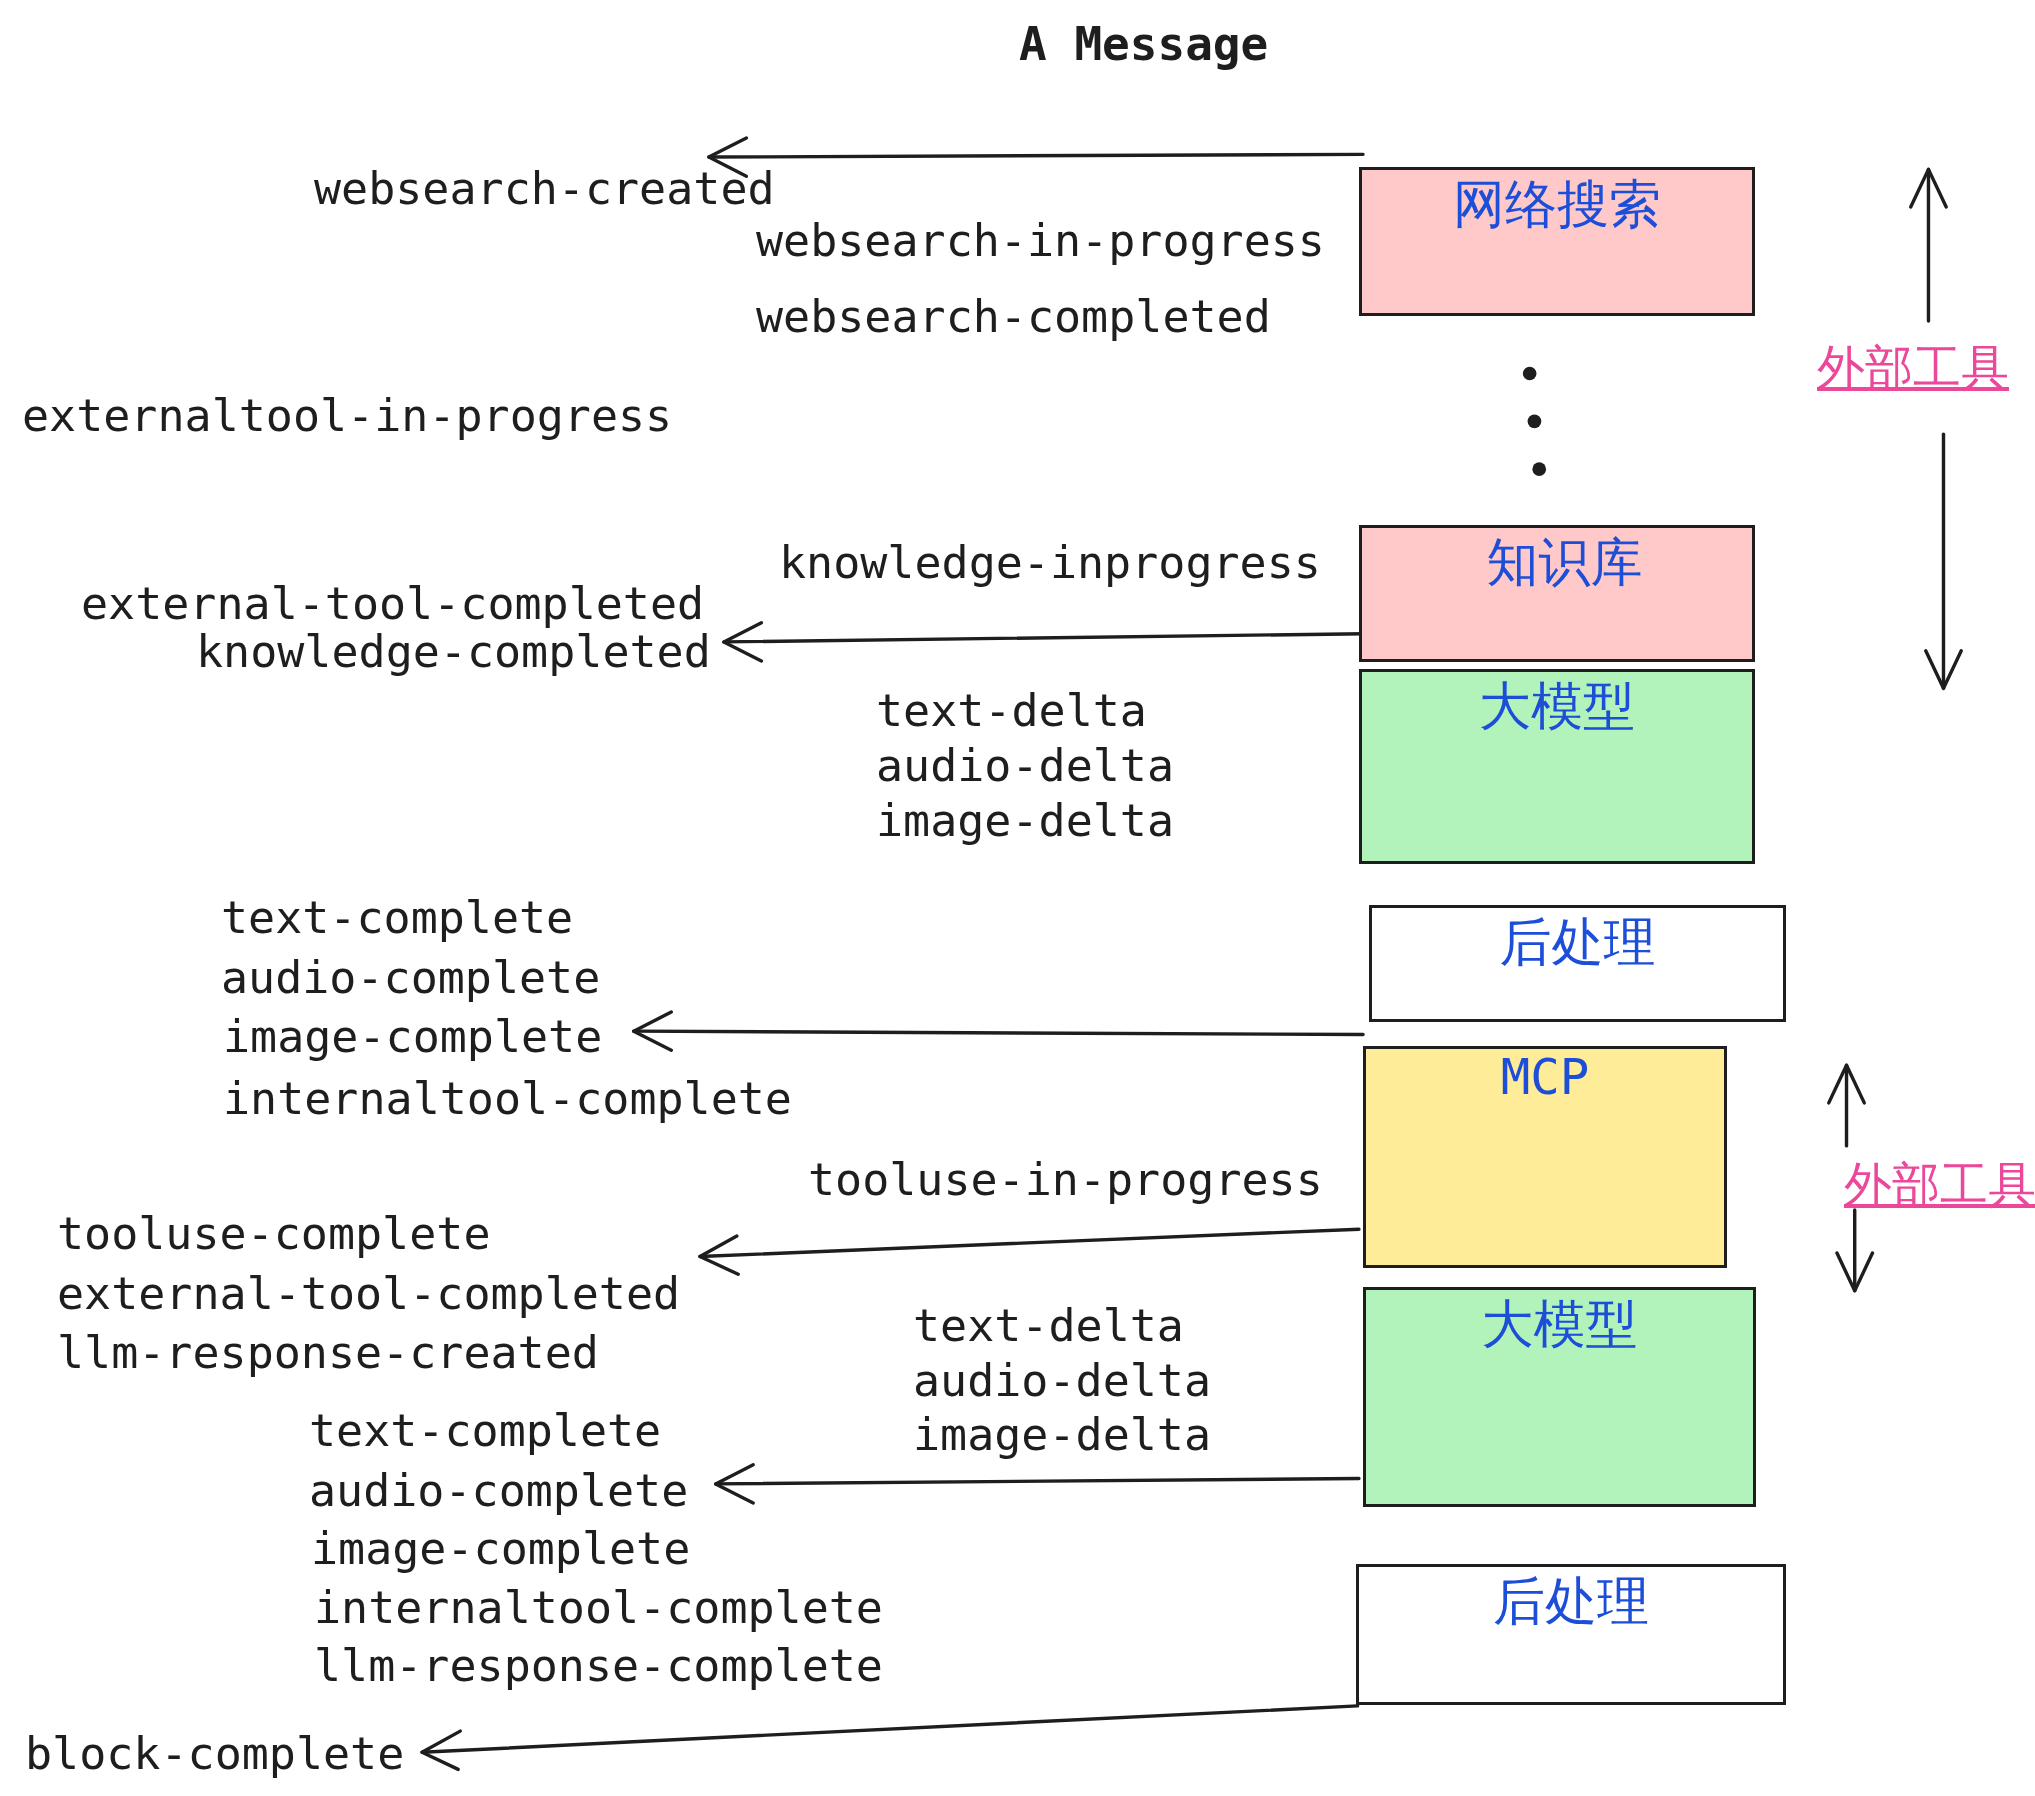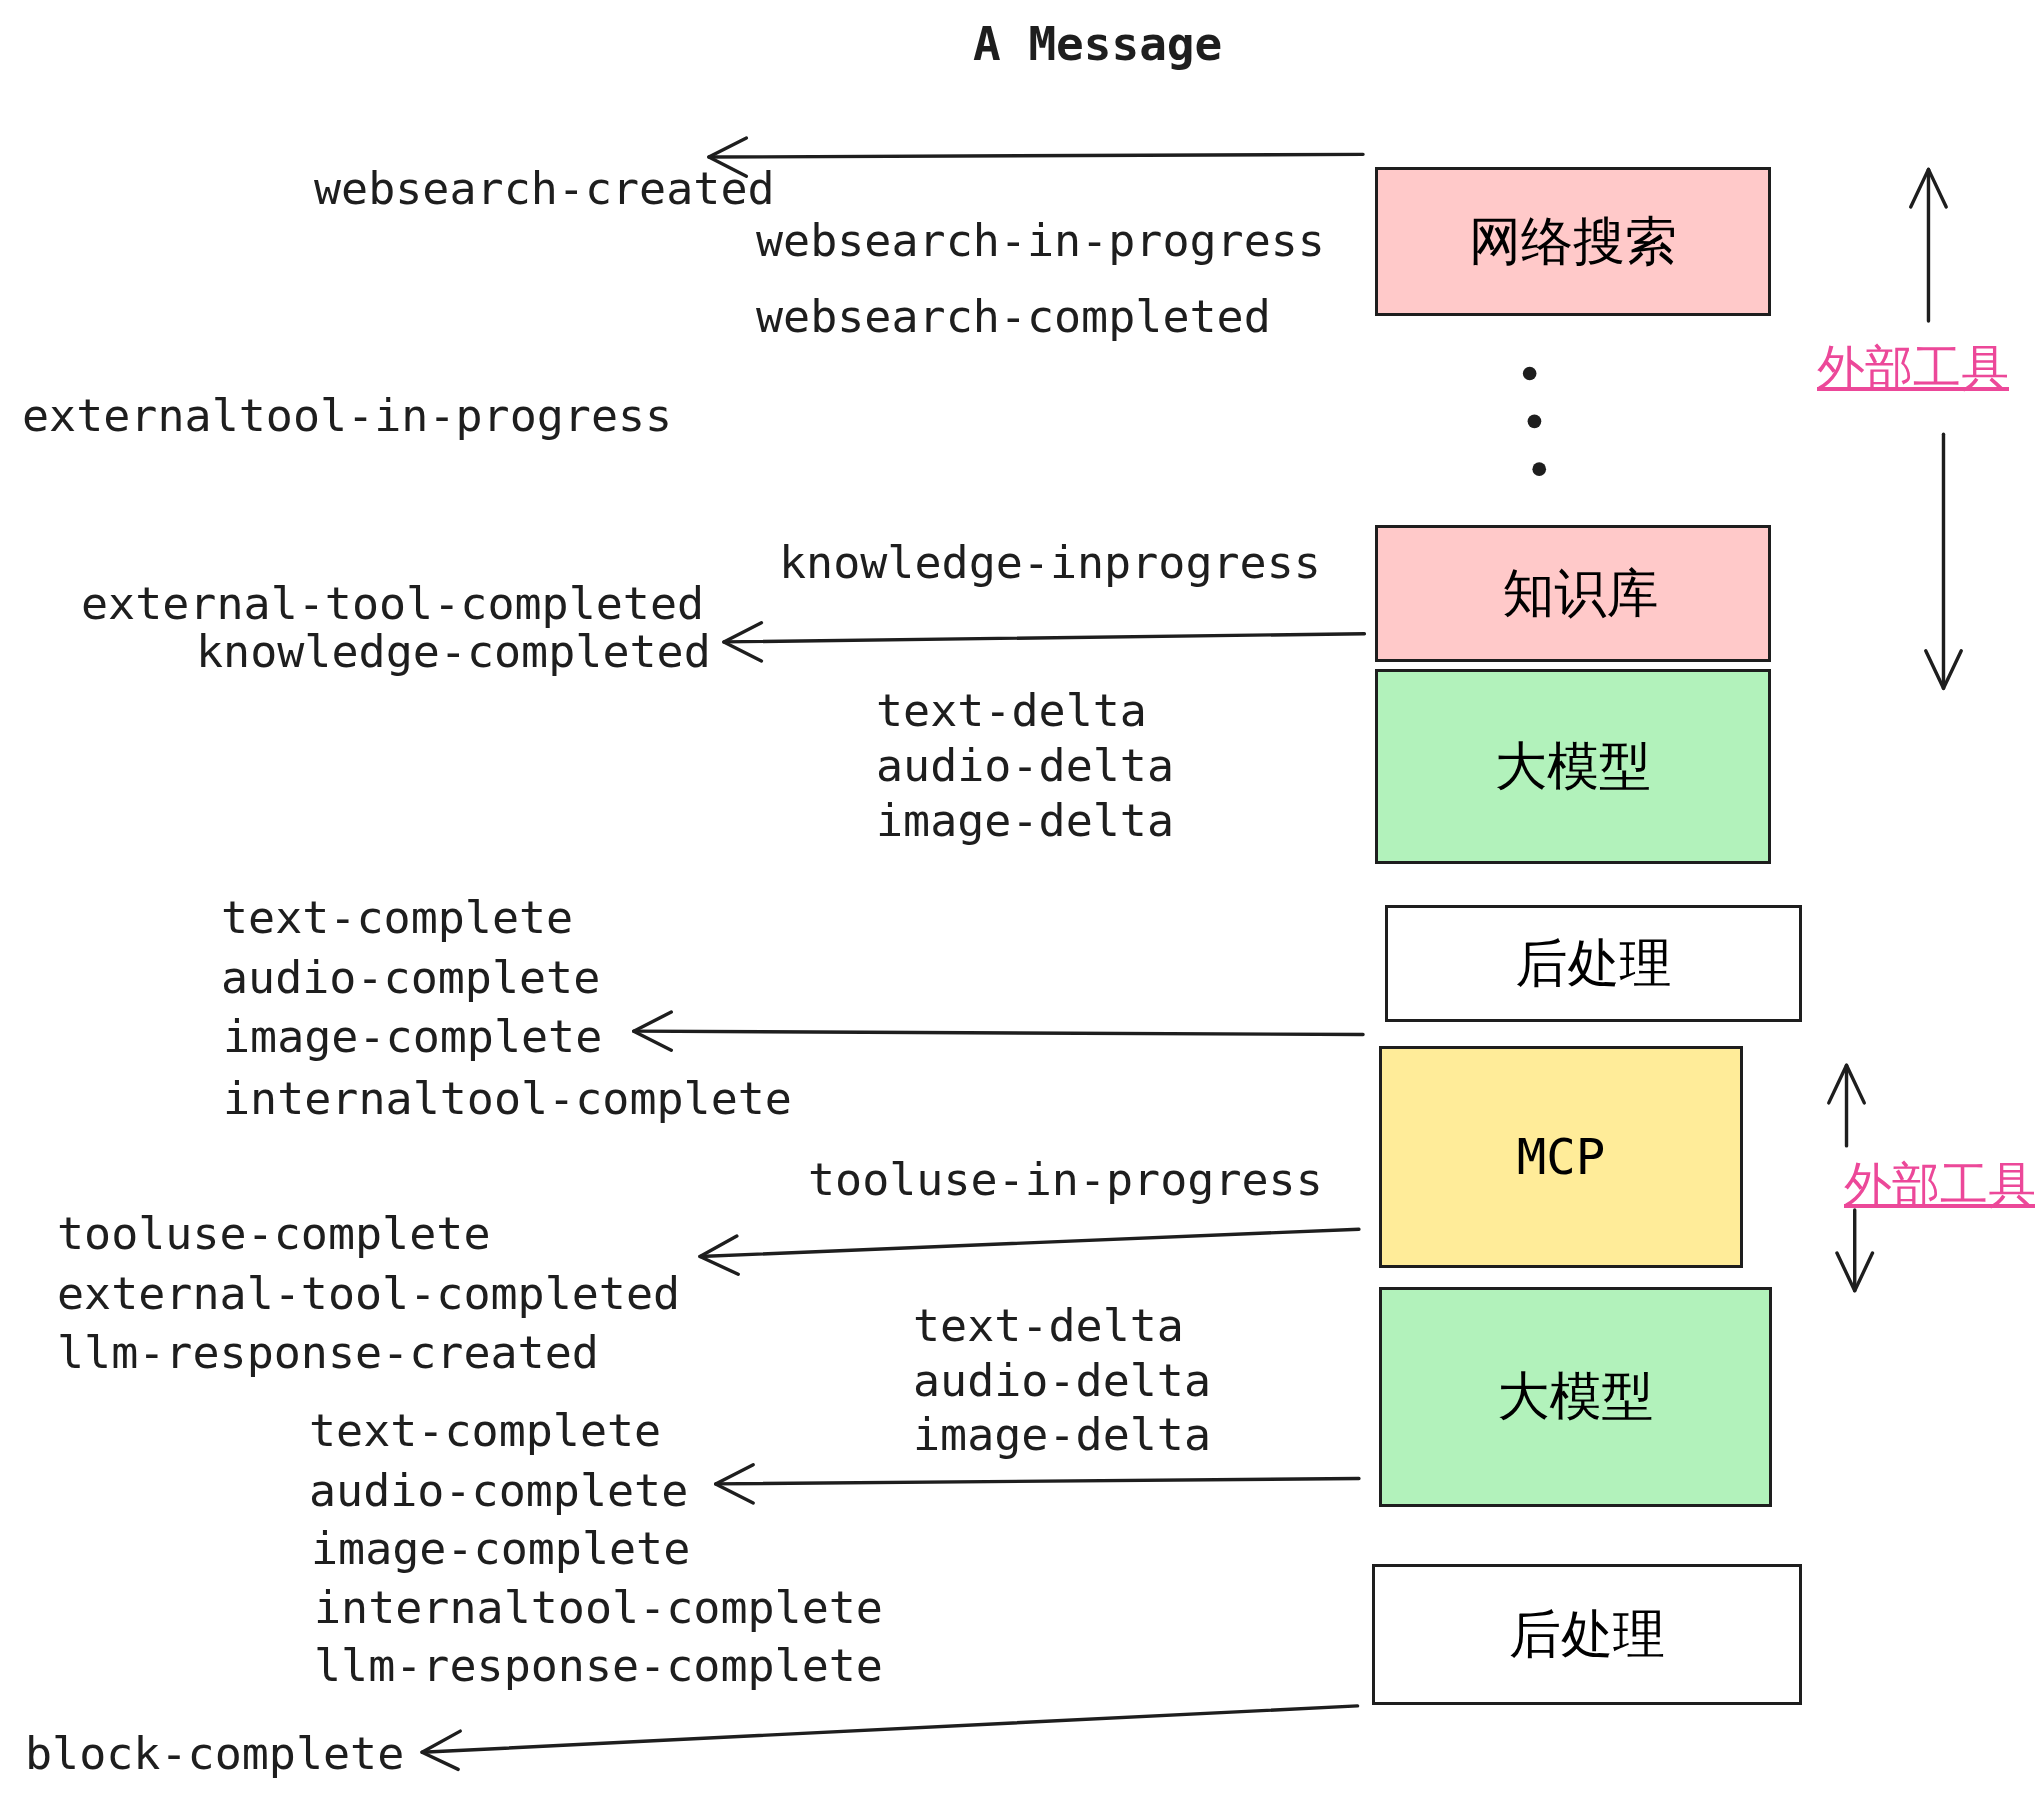--- a/index.html
+++ b/index.html
@@ -3,22 +3,22 @@
 <meta charset="utf-8">
 <style>
   html,body{margin:0;padding:0;background:#ffffff;}
   #canvas{position:relative;width:2035px;height:1796px;background:#ffffff;overflow:hidden;
           font-family:"DejaVu Sans",sans-serif;color:#1e1e1e;}
   #arrows{position:absolute;left:0;top:0;width:2035px;height:1796px;}
   .ev{position:absolute;font-family:"DejaVu Sans Mono",monospace;font-size:45px;line-height:1.1;
       white-space:nowrap;color:#1e1e1e;}
   .title{position:absolute;font-family:"DejaVu Sans Mono",monospace;font-size:46px;font-weight:bold;
          white-space:nowrap;color:#1e1e1e;}
-  .box{position:absolute;border:3.4px solid #1e1e1e;display:flex;align-items:center;justify-content:center;
-       font-size:52px;color:#000000;box-sizing:border-box;margin-left:16px;}
+  .box{position:absolute;border:3.4px solid #1e1e1e;display:flex;justify-content:center;
+       font-size:52px;color:#1d4ed8;box-sizing:border-box;}
   .box.mono{font-family:"DejaVu Sans Mono",monospace;font-size:49px;}
   .side{position:absolute;font-size:48px;white-space:nowrap;color:#ec4899;text-decoration:underline;}
   svg line, svg polyline{stroke:#1e1e1e;stroke-width:5;fill:none;stroke-linecap:round;stroke-linejoin:round;}
   svg circle{fill:#1e1e1e;}
 </style>
 </head>
 <body>
 
 <div id="canvas">
 
@@ -72,21 +72,21 @@
       <polyline points="2690,1835 2716,1890 2742,1835"></polyline>
     </g>
 
     <g>
       <circle cx="2240" cy="547" r="10"></circle>
       <circle cx="2247" cy="617" r="10"></circle>
       <circle cx="2254" cy="687" r="10"></circle>
     </g>
   </svg>
 
-  <div class="title" style="left:973px;top:17px;">A Message</div>
+  <div class="title" style="left:1019px;top:17px;">A Message</div>
 
   <div class="box" style="left: 1359px; top: 167px; width: 396px; height: 149px; background: rgb(255, 201, 201);">
     <span>网络搜索</span>
   </div>
   <div class="box" style="left: 1359px; top: 525px; width: 396px; height: 137px; background: rgb(255, 201, 201); padding-left: 15px;">
     <span>知识库</span>
   </div>
   <div class="box" style="left: 1359px; top: 669px; width: 396px; height: 195px; background: rgb(178, 242, 187);">
     <span>大模型</span>
   </div>

